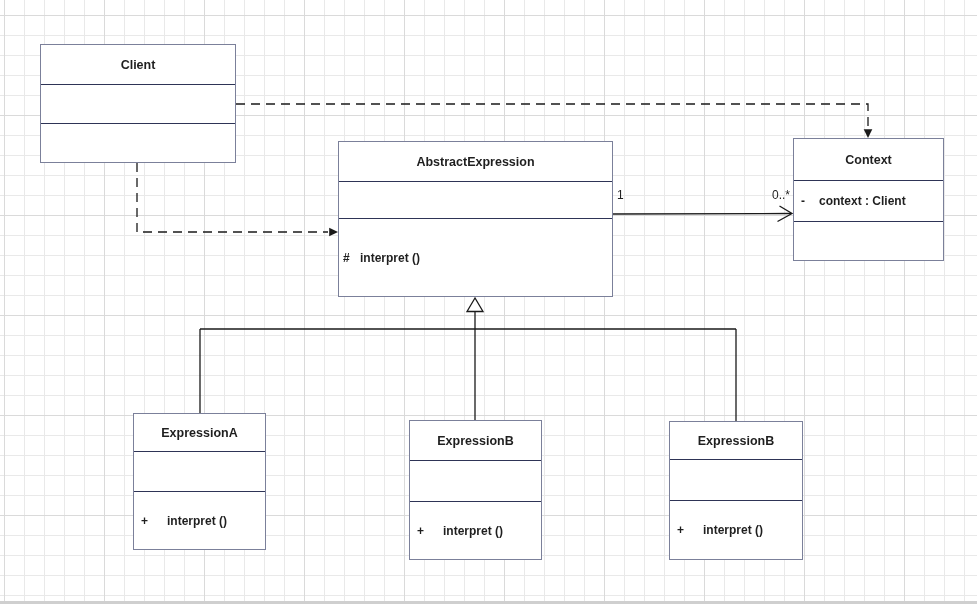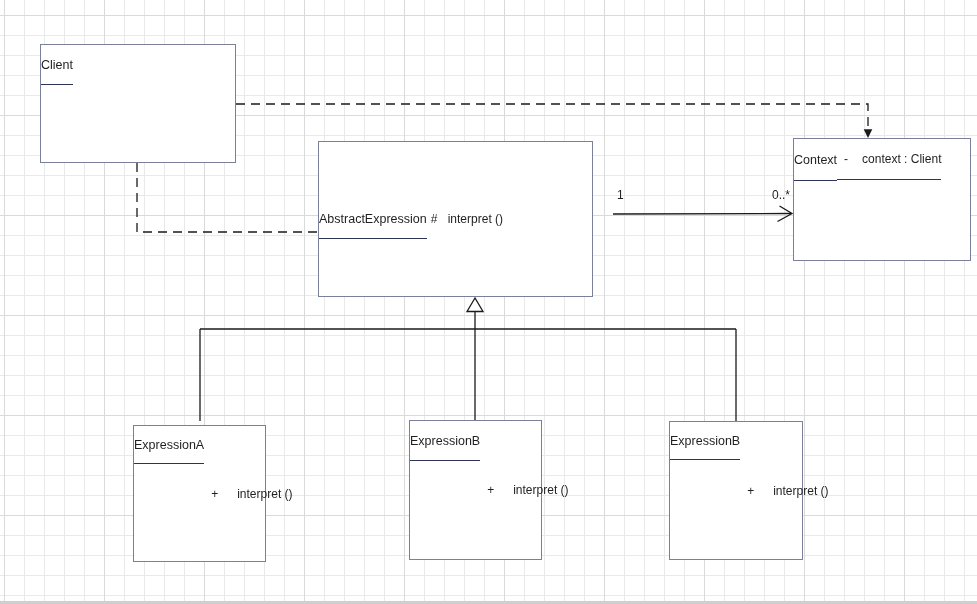--- a/index.html
+++ b/index.html
@@ -17,21 +17,22 @@
     background-position: 4px 15px, 4px 15px, 4px 15px, 4px 15px;
     font-family:"Liberation Sans", sans-serif;
     color:#1f1f1f;
   }
   .uml-class {
     position:absolute;
     background:#ffffff;
     border:1.5px solid #7b809a;
     box-sizing:border-box;
     display:flex;
-    flex-direction:row;
+    flex-direction:column;
+    font-weight:bold;
   }
   .uml-class .title {
     display:flex; align-items:center; justify-content:center;
     font-size:12.5px;
     border-bottom:1.5px solid #2e3456;
     box-sizing:border-box;
     flex:0 0 auto;
   }
   .compartment { box-sizing:border-box; flex:0 0 auto; }
   .compartment.attrs { border-bottom:1.5px solid #2e3456; }
@@ -85,43 +86,43 @@
       <path d="M736,329 V421" fill="none" stroke="#1a1a1a" stroke-width="1.3"></path>
     </g>
   </svg>
 
   <div class="uml-class" style="left:40px; top:44px; width:196px; height:119px;">
     <div class="title" style="height:40px">Client</div>
     <div class="compartment attrs" style="height:39px"></div>
     <div class="compartment methods"></div>
   </div>
 
-  <div class="uml-class" style="left:318px; top:141px; width:275px; height:156px;align-items:center;">
+  <div class="uml-class" style="left:338px; top:141px; width:275px; height:156px;">
     <div class="title" style="height:40px">AbstractExpression</div>
     <div class="compartment attrs" style="height:37px"></div>
     <div class="compartment methods">
       <div class="member tight">
         <span class="vis">#</span>
         <span>interpret ()</span>
       </div>
     </div>
   </div>
 
-  <div class="uml-class" style="left:793px; top:138px; width:178px; height:123px;">
+  <div class="uml-class" style="left:793px; top:138px; width:151px; height:123px;">
     <div class="title" style="height:42px">Context</div>
     <div class="compartment attrs" style="height:41px">
       <div class="member mid">
         <span class="vis">-</span>
         <span>context : Client</span>
       </div>
     </div>
     <div class="compartment methods"></div>
   </div>
 
-  <div class="uml-class" style="left:133px; top:425px; width:133px; height:137px;">
+  <div class="uml-class" style="left:133px; top:413px; width:133px; height:137px;">
     <div class="title" style="height:38px">ExpressionA</div>
     <div class="compartment attrs" style="height:40px"></div>
     <div class="compartment methods">
       <div class="member">
         <span class="vis">+</span>
         <span>interpret ()</span>
       </div>
     </div>
   </div>
 

